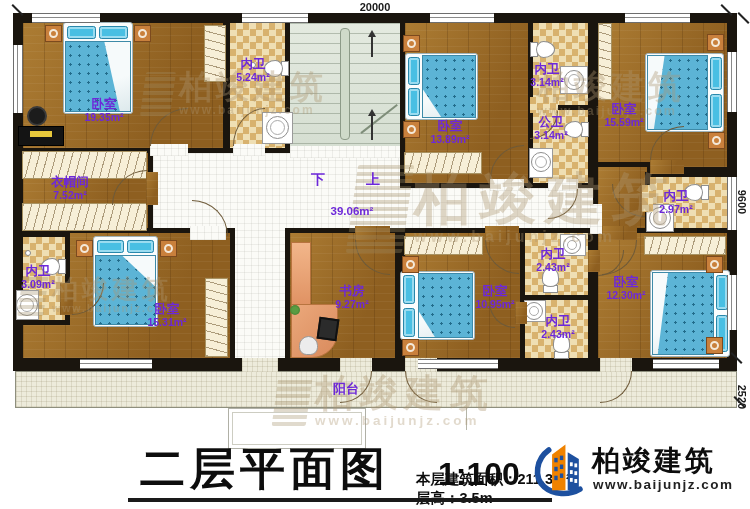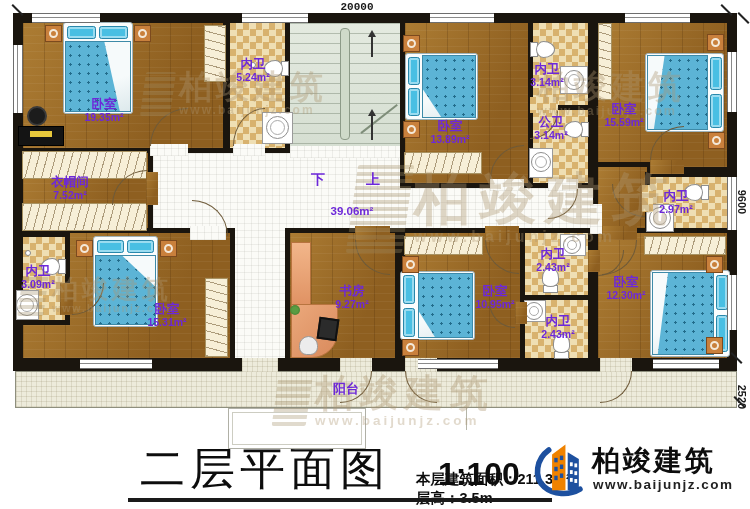--- a/index.html
+++ b/index.html
@@ -391,30 +391,30 @@
   </div>
   <div class="abs lab" style="left:346px;top:382px;font-size:13px;">
     <span>阳台</span>
   </div>
   <div class="abs lab" style="left:352px;top:205px;font-size:11.5px;">
     <span>39.06m²</span>
   </div>
   <div class="abs lab" style="left:318px;top:172px;font-size:14px;">下</div>
   <div class="abs lab" style="left:373px;top:172px;font-size:14px;">上</div>
 
-  <div class="abs dim" style="left:312px;top:1px;width:90px;font-family:Liberation Mono, monospace;">20000</div>
+  <div class="abs dim" style="left:330px;top:1px;width:90px;">20000</div>
   <div class="abs dim" style="left:711px;top:196px;width:62px;transform:rotate(90deg);">9600</div>
   <div class="abs dim" style="left:711px;top:391px;width:62px;transform:rotate(90deg);">2520</div>
   <div class="abs tick" style="left:10px;top:9px;"></div>
   <div class="abs tick" style="left:719px;top:9px;"></div>
   <div class="abs tick" style="left:736px;top:17px;"></div>
   <div class="abs tick" style="left:729px;top:357px;"></div>
   <div class="abs tick" style="left:732px;top:401px;"></div>
 
-  <div class="abs tb" style="left:140px;top:446px;font-size:45px;font-weight:400;letter-spacing:5px;line-height:1;">二层平面图</div>
+  <div class="abs tb" style="left:140px;top:446px;font-size:45px;font-weight:700;letter-spacing:5px;line-height:1;">二层平面图</div>
   <div class="abs" style="left:128px;top:498px;width:424px;height:4px;background:#1a1a1a;z-index:7;"></div>
   <div class="abs tb" style="left:438px;top:458px;font-size:32px;font-weight:600;line-height:1;">1:100</div>
   <div class="abs tb" style="left:416px;top:470px;font-size:14.5px;font-weight:bold;z-index:6;">本层建筑面积：211.3m²</div>
   <div class="abs tb" style="left:416px;top:489px;font-size:14.5px;font-weight:bold;z-index:6;">层高：3.5m</div>
 
   <div class="abs" style="left:532px;top:440px;width:58px;height:58px;z-index:8;">
     <svg width="58" height="58" viewBox="0 0 52 52">
       <path d="M15 9 C4 17 1 33 11 42 C19 49 33 50 43 44" fill="none" stroke="#1d509f" stroke-width="5" stroke-linecap="round"></path>
       <polygon points="18,45 18,13 30,4 30,45" fill="#ef8200"></polygon>
       <rect x="20" y="16" width="3" height="4" fill="#1d509f"></rect>

